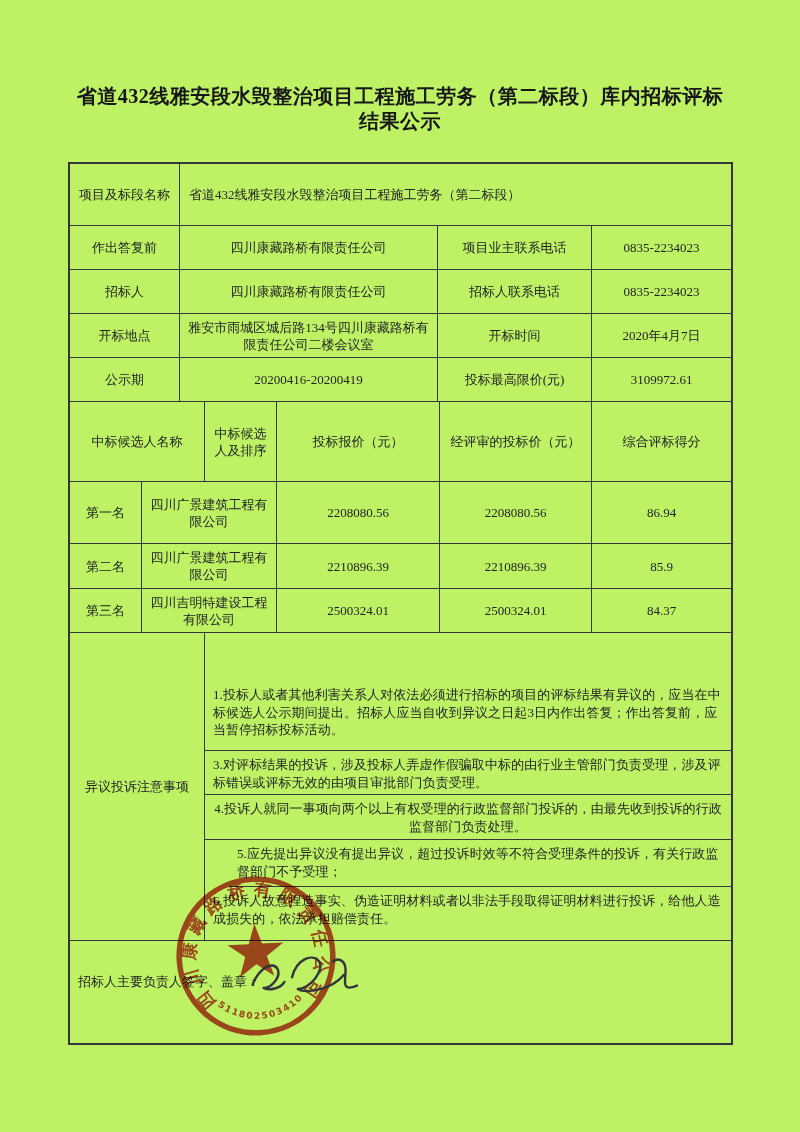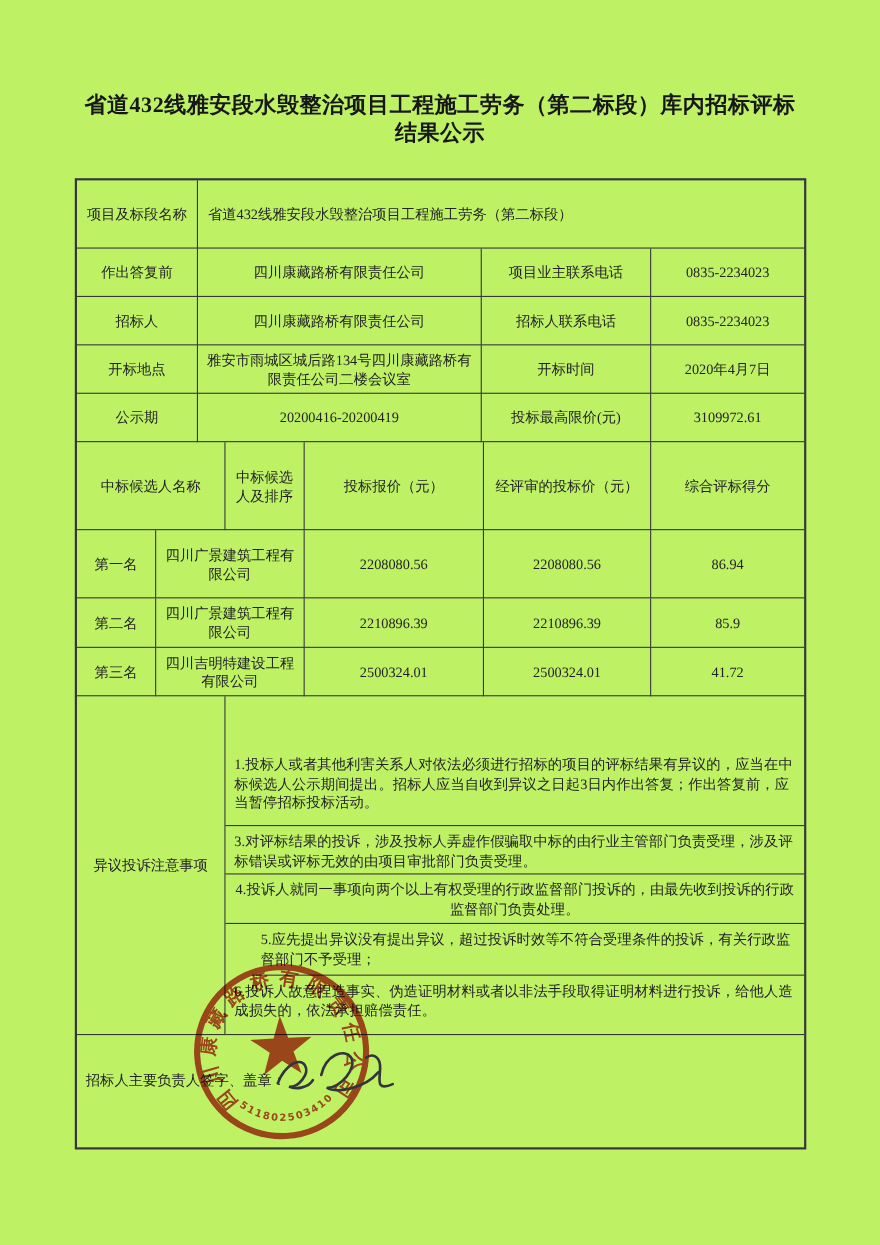--- a/index.html
+++ b/index.html
@@ -117,21 +117,21 @@
       <div class="c w135 h45">四川广景建筑工程有限公司</div>
       <div class="c w163 h45">2210896.39</div>
       <div class="c w152 h45">2210896.39</div>
       <div class="c w143 h45 lc">85.9</div>
     </div>
     <div class="row">
       <div class="c w72 h44">第三名</div>
       <div class="c w135 h44">四川吉明特建设工程有限公司</div>
       <div class="c w163 h44">2500324.01</div>
       <div class="c w152 h44">2500324.01</div>
-      <div class="c w143 h44 lc">41.72</div>
+      <div class="c w143 h44 lc">84.37</div>
     </div>
 
     <div class="row">
       <div class="obj-label">异议投诉注意事项</div>
       <div class="obj-items">
         <div class="obj-item i70">1.投标人或者其他利害关系人对依法必须进行招标的项目的评标结果有异议的，应当在中标候选人公示期间提出。招标人应当自收到异议之日起3日内作出答复；作出答复前，应当暂停招标投标活动。</div>
         <div class="obj-item i44">3.对评标结果的投诉，涉及投标人弄虚作假骗取中标的由行业主管部门负责受理，涉及评标错误或评标无效的由项目审批部门负责受理。</div>
         <div class="obj-item i45">4.投诉人就同一事项向两个以上有权受理的行政监督部门投诉的，由最先收到投诉的行政监督部门负责处理。</div>
         <div class="obj-item i47">5.应先提出异议没有提出异议，超过投诉时效等不符合受理条件的投诉，有关行政监督部门不予受理；</div>
         <div class="obj-item i54">6.投诉人故意捏造事实、伪造证明材料或者以非法手段取得证明材料进行投诉，给他人造成损失的，依法承担赔偿责任。</div>

